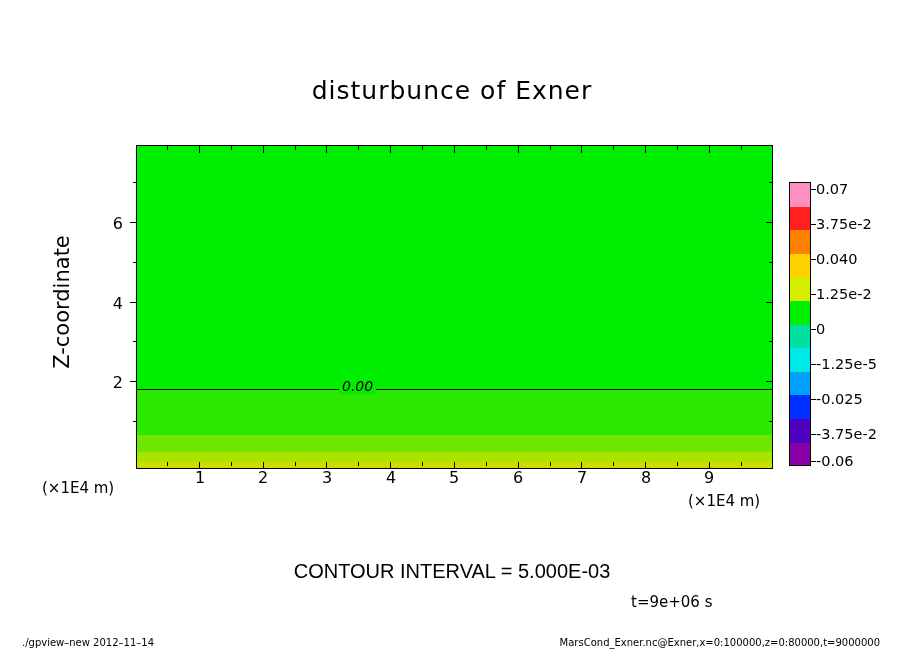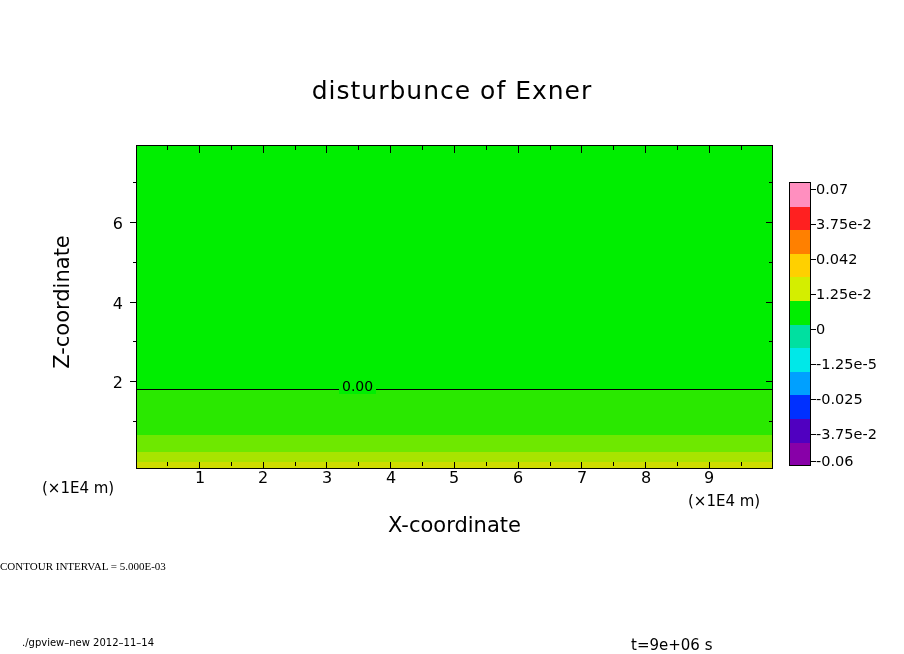--- a/index.html
+++ b/index.html
@@ -143,31 +143,30 @@
     left: 816px;
     font-size: 14.5px;
     font-family: "DejaVu Sans", sans-serif;
     white-space: nowrap;
   }
   
   .contour-interval {
     position: absolute;
     left: 0; top: 560px;
     width: 904px;
-    text-align: left;
-    font-size: 11px;
-    font-family: Liberation Serif, serif;
+    text-align: center;
+    font-size: 20px;
+    font-family: Liberation Sans, sans-serif;
   }
   .time-label {
     position: absolute;
     left: 631px;
     top: 593px;
     font-size: 15px;
     font-family: "DejaVu Sans", sans-serif;
-    margin-top: 43px;
   }
   .footer-left {
     position: absolute;
     left: 22px;
     top: 637px;
     font-size: 10px;
     font-family: "DejaVu Sans", sans-serif;
   }
   .footer-right {
     position: absolute;
@@ -186,21 +185,21 @@
   <div class="title">disturbunce of Exner</div>
 
   <div class="plot-frame">
     <div class="band" style="top:0px;height:243px;background:#00ee00;"></div>
     <div class="band" style="top:243px;height:46px;background:#2ae800;"></div>
     <div class="band" style="top:289px;height:17px;background:#6ee800;"></div>
     <div class="band" style="top:306px;height:10px;background:#a8e400;"></div>
     <div class="band" style="top:316px;height:8px;background:#cfdc00;"></div>
 
     <div class="contour-line" style="top:243px;"></div>
-    <div class="contour-label" style="left:202px;top:232px;">0.00</div>
+    <div class="contour-label" style="left:202px;top:232px;font-style:italic;">0.00</div>
   </div>
 
   <div class="tick tick-x" style="left:199px;top:462px;"></div>
   <div class="tick tick-x" style="left:263px;top:462px;"></div>
   <div class="tick tick-x" style="left:326px;top:462px;"></div>
   <div class="tick tick-x" style="left:390px;top:462px;"></div>
   <div class="tick tick-x" style="left:454px;top:462px;"></div>
   <div class="tick tick-x" style="left:518px;top:462px;"></div>
   <div class="tick tick-x" style="left:581px;top:462px;"></div>
   <div class="tick tick-x" style="left:645px;top:462px;"></div>
@@ -261,21 +260,20 @@
   <div class="tick tick-y-minor" style="left:133px;top:182px;"></div>
   <div class="tick tick-y-minor" style="left:769px;top:421px;"></div>
   <div class="tick tick-y-minor" style="left:769px;top:341px;"></div>
   <div class="tick tick-y-minor" style="left:769px;top:262px;"></div>
   <div class="tick tick-y-minor" style="left:769px;top:182px;"></div>
 
   <div class="ylabel-num" style="left:93px;top:373px;">2</div>
   <div class="ylabel-num" style="left:93px;top:294px;">4</div>
   <div class="ylabel-num" style="left:93px;top:214px;">6</div>
 
-  <div class="axis-title-x">X-coordinate</div>
   <div class="axis-title-y">Z-coordinate</div>
 
   <div class="unit-left">(×1E4 m)</div>
   <div class="unit-right">(×1E4 m)</div>
 
   <div class="colorbar">
     <div class="cb-cell" style="height:23.6px;background:#ff8fbf;"></div>
     <div class="cb-cell" style="height:23.6px;background:#ff2020;"></div>
     <div class="cb-cell" style="height:23.6px;background:#ff8000;"></div>
     <div class="cb-cell" style="height:23.6px;background:#ffd000;"></div>
@@ -294,26 +292,27 @@
   <div class="cb-tick" style="top:259px;"></div>
   <div class="cb-tick" style="top:294px;"></div>
   <div class="cb-tick" style="top:329px;"></div>
   <div class="cb-tick" style="top:364px;"></div>
   <div class="cb-tick" style="top:399px;"></div>
   <div class="cb-tick" style="top:434px;"></div>
   <div class="cb-tick" style="top:461px;"></div>
 
   <div class="cb-label" style="top:181px;">0.07</div>
   <div class="cb-label" style="top:216px;">3.75e-2</div>
-  <div class="cb-label" style="top:251px;">0.042</div>
+  <div class="cb-label" style="top:251px;">0.040</div>
   <div class="cb-label" style="top:286px;">1.25e-2</div>
   <div class="cb-label" style="top:321px;">0</div>
   <div class="cb-label" style="top:356px;">-1.25e-5</div>
   <div class="cb-label" style="top:391px;">-0.025</div>
   <div class="cb-label" style="top:426px;text-align:right;">-3.75e-2</div>
   <div class="cb-label" style="top:453px;">-0.06</div>
 
   <div class="contour-interval">CONTOUR INTERVAL = 5.000E-03</div>
   <div class="time-label">t=9e+06 s</div>
 
   <div class="footer-left">./gpview–new  2012–11–14</div>
+  <div class="footer-right">MarsCond_Exner.nc@Exner,x=0:100000,z=0:80000,t=9000000</div>
 
 </div>
 
 </body></html>

